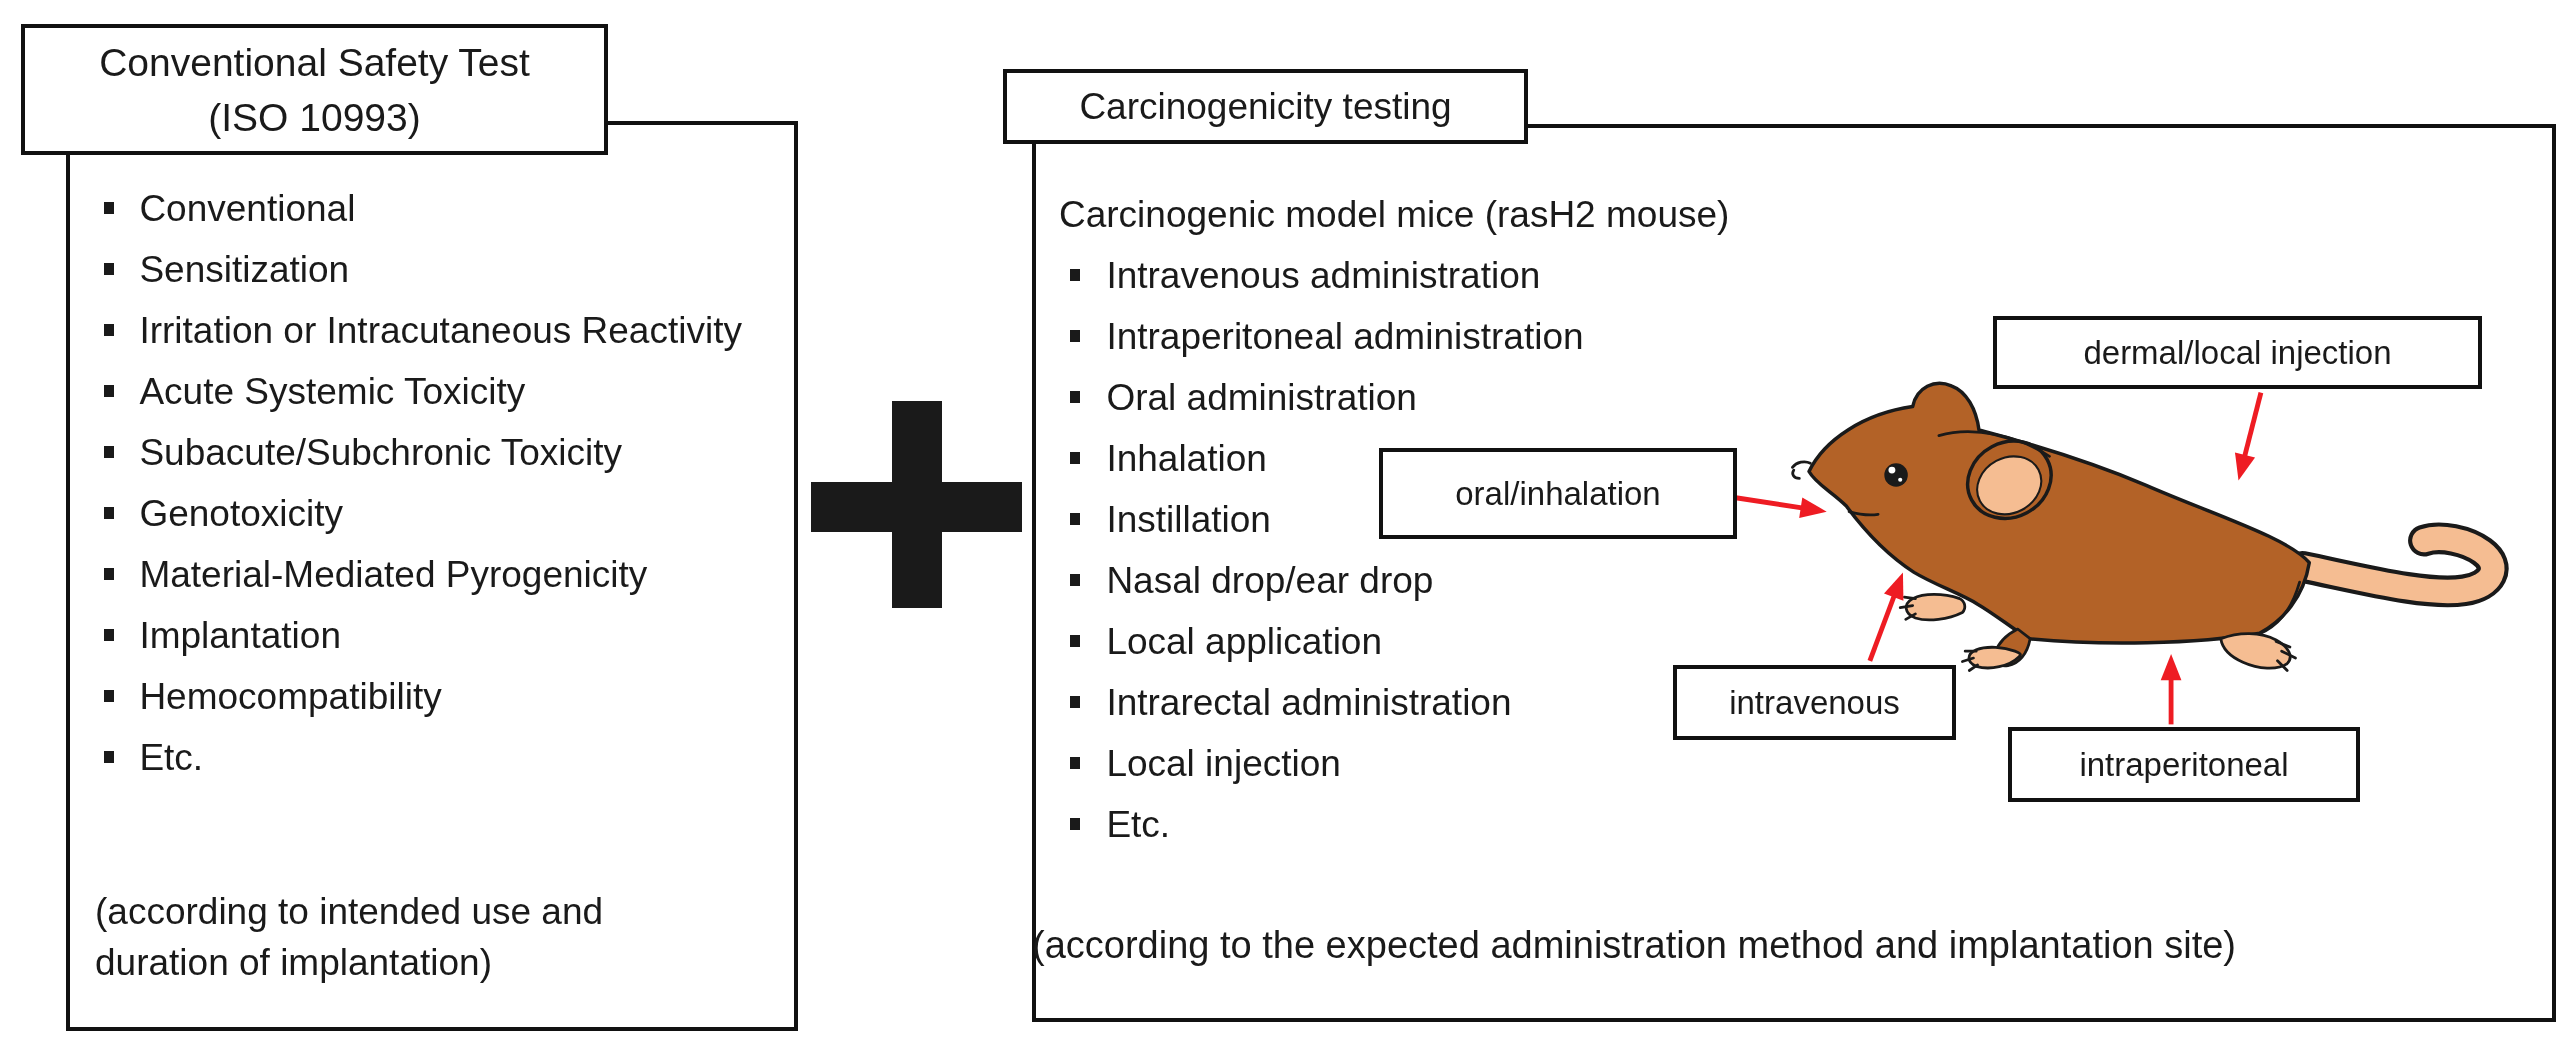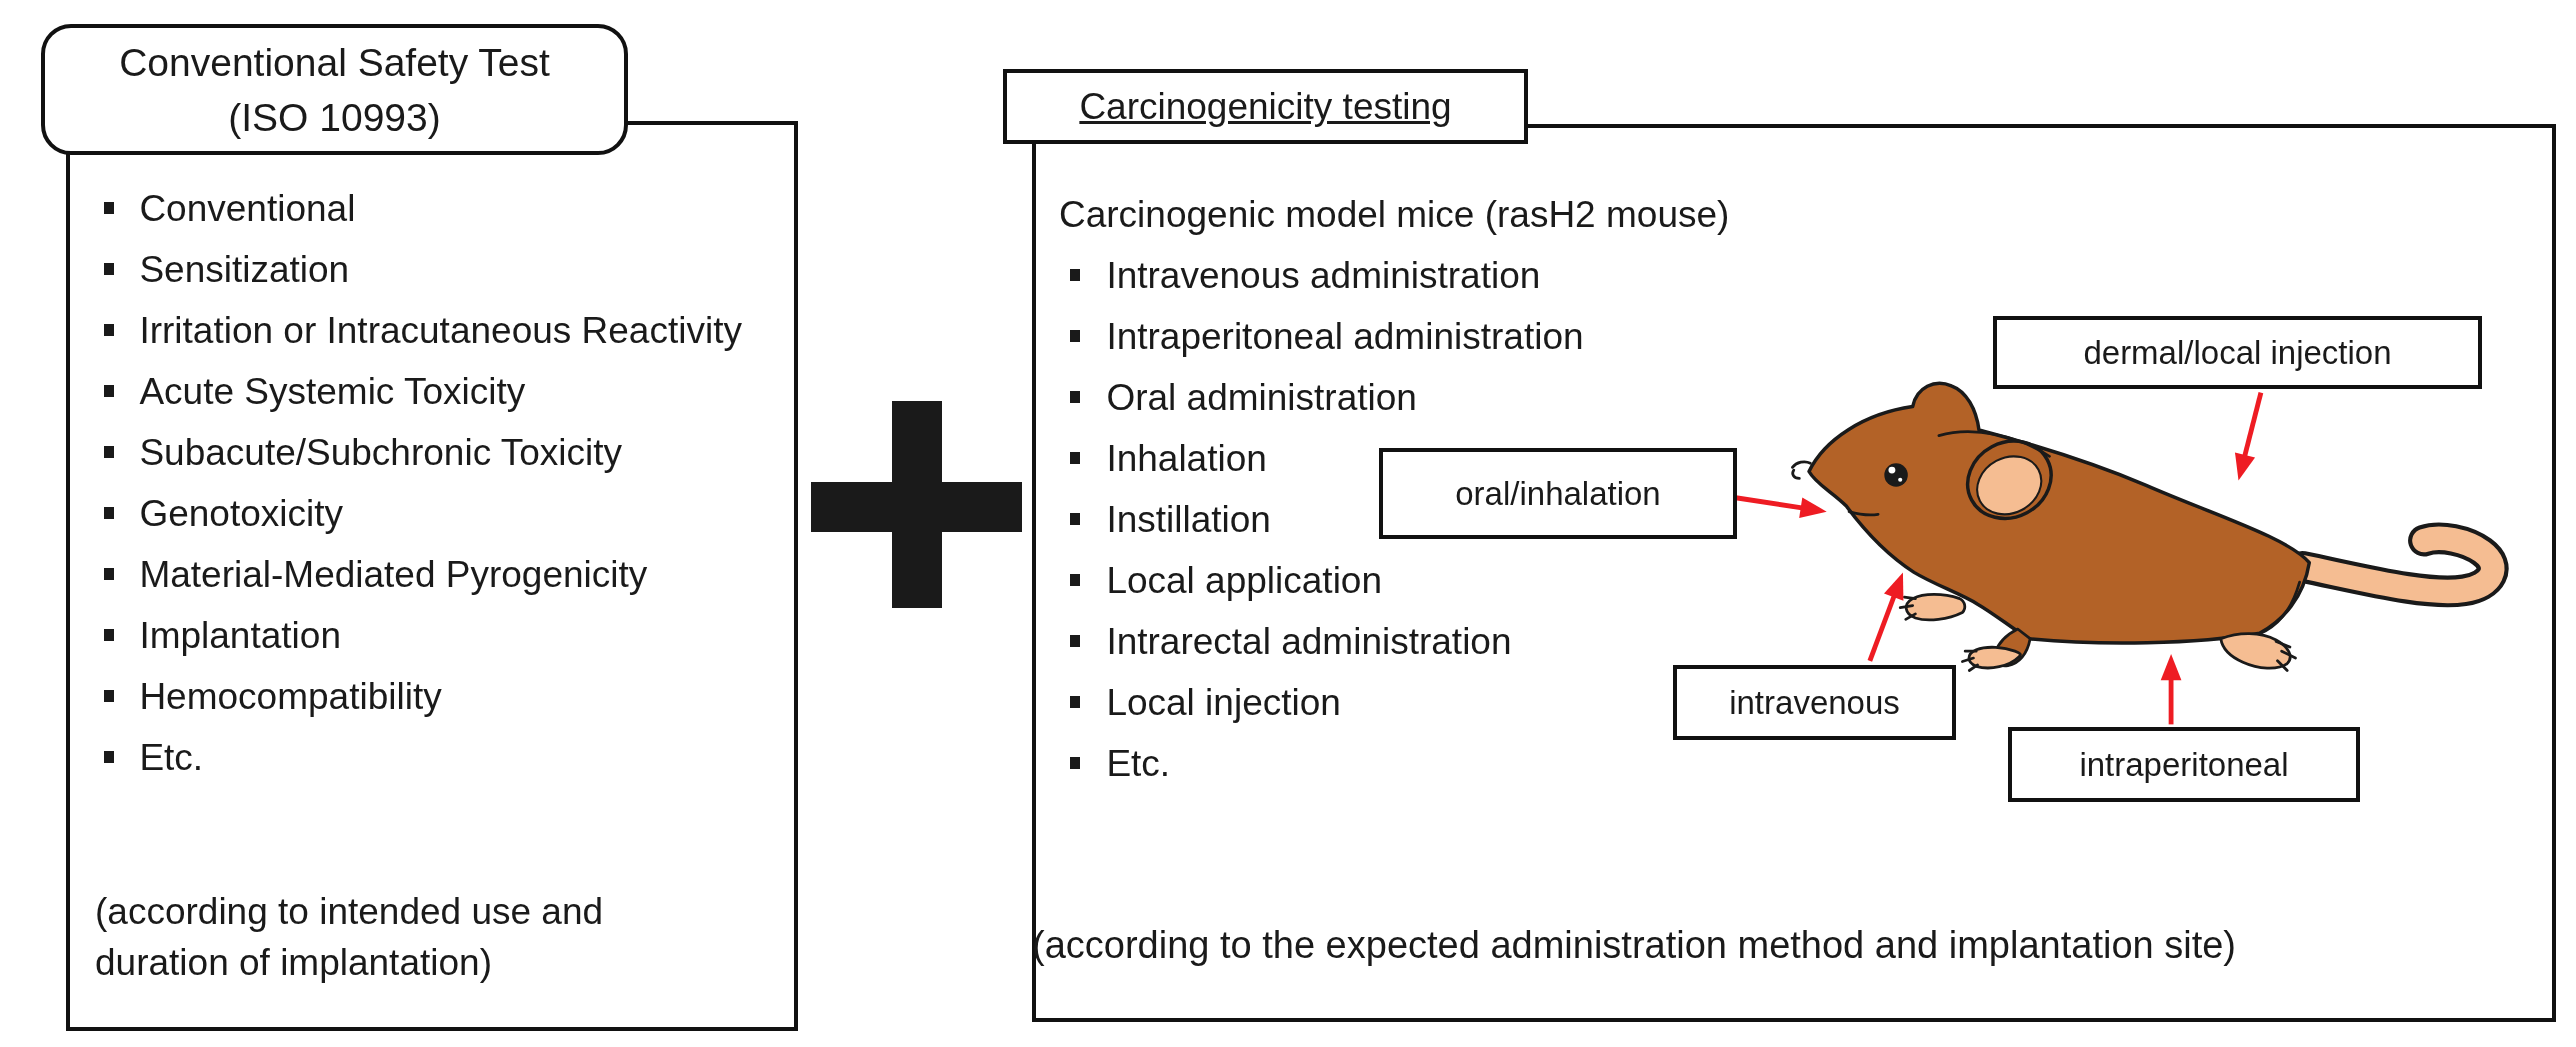--- a/index.html
+++ b/index.html
@@ -72,21 +72,21 @@
   .arrow-stroke{stroke:var(--arrow-red);stroke-width:7;fill:none;}
   .arrow-fill{fill:var(--arrow-red);}
 </style>
 </head>
 <body>
 
 <div class="canvas">
 
   <div class="panel" style="left:66px;top:121px;width:732px;height:910px;"></div>
 
-  <div class="titlebox" style="left:41px;top:24px;width:587px;height:131px;border-radius:30px;">
+  <div class="titlebox" style="left:21px;top:24px;width:587px;height:131px;">
     <div class="line">Conventional Safety Test</div>
     <div class="line">(ISO 10993)</div>
   </div>
 
   <ul class="list" style="left:104px;top:178px;width:656px;">
     <li>
         <span class="bullet"></span>
         <span class="txt">Conventional</span>
       </li>
     <li>
@@ -133,21 +133,21 @@
   </div>
 
   <div>
     <div class="plus-part" style="left:811px;top:482px;width:211px;height:50px;"></div>
     <div class="plus-part" style="left:892px;top:401px;width:50px;height:207px;"></div>
   </div>
 
   <div class="panel" style="left:1032px;top:124px;width:1524px;height:898px;"></div>
 
   <div class="titlebox" style="left:1003px;top:69px;width:525px;height:75px;">
-    <div class="line" style="font-size:37px;line-height:41px;text-decoration:underline;">Carcinogenicity testing</div>
+    <div class="line" style="font-size:37px;line-height:41px;">Carcinogenicity testing</div>
   </div>
 
   <div style="position:absolute;left:1059px;top:184px;z-index:2;">
     <div class="intro-line">Carcinogenic model mice (rasH2 mouse)</div>
     <ul class="list" style="position:static;">
       <li>
           <span class="bullet" style="margin-left:11px;margin-right:26px;"></span>
           <span class="txt">Intravenous administration</span>
         </li>
       <li>
@@ -158,20 +158,24 @@
           <span class="bullet" style="margin-left:11px;margin-right:26px;"></span>
           <span class="txt">Oral administration</span>
         </li>
       <li>
           <span class="bullet" style="margin-left:11px;margin-right:26px;"></span>
           <span class="txt">Inhalation</span>
         </li>
       <li>
           <span class="bullet" style="margin-left:11px;margin-right:26px;"></span>
           <span class="txt">Instillation</span>
+        </li>
+      <li>
+          <span class="bullet" style="margin-left:11px;margin-right:26px;"></span>
+          <span class="txt">Nasal drop/ear drop</span>
         </li>
       <li>
           <span class="bullet" style="margin-left:11px;margin-right:26px;"></span>
           <span class="txt">Local application</span>
         </li>
       <li>
           <span class="bullet" style="margin-left:11px;margin-right:26px;"></span>
           <span class="txt">Intrarectal administration</span>
         </li>
       <li>

